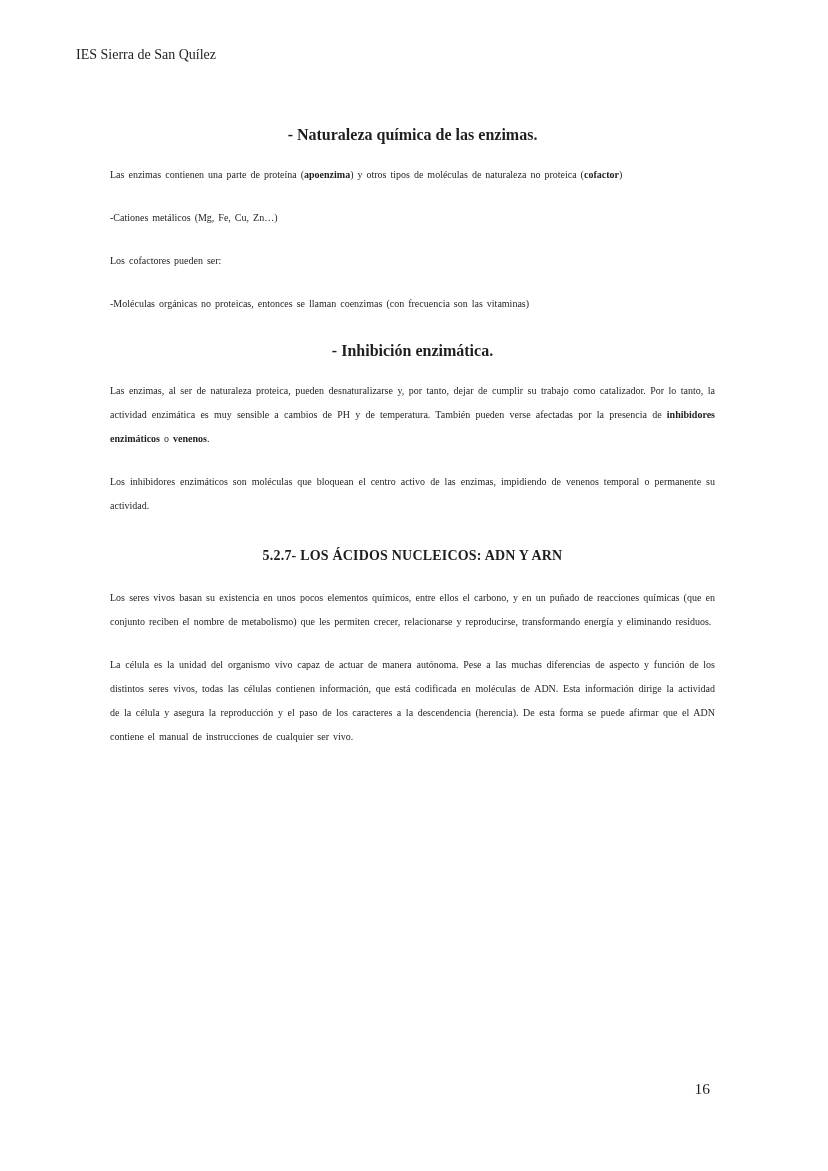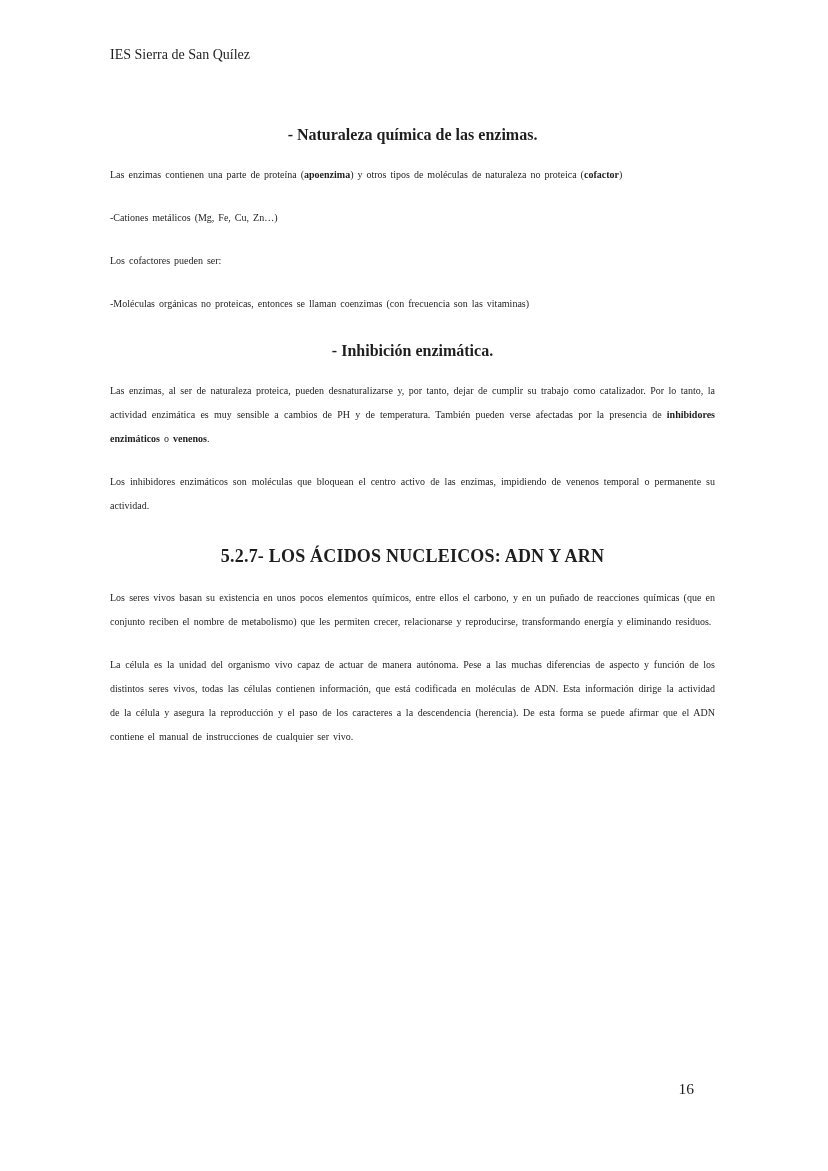--- a/index.html
+++ b/index.html
@@ -14,21 +14,21 @@
     background: #ffffff;
     font-family: "Liberation Serif", "DejaVu Serif", serif;
     color: #1e1e1e;
     overflow: hidden;
     box-sizing: border-box;
   }
   .page-header {
     display: flex;
     justify-content: space-between;
     align-items: flex-start;
-    margin: 46px 112px 0 110px;
+    margin: 46px 112px 0 76px;
     font-size: 14px;
     line-height: 18px;
     color: #1e1e1e;
   }
   .doc-body {
     margin: 0 113px 0 110px;
     padding-top: 36px;
   }
   .doc-body p, .doc-body h2, .doc-body h3 {
     margin: 0 0 19px 0;
@@ -43,33 +43,33 @@
     word-spacing: 1.5px;
   }
   .block.heading {
     font-size: 16px;
     line-height: 22px;
     font-weight: 700;
     margin-top: 24px;
     margin-bottom: 17px;
   }
   .block.section-heading {
-    font-size: 18px;
+    font-size: 14px;
     line-height: 24px;
     font-weight: 700;
     margin-top: 26px;
     margin-bottom: 18px;
     letter-spacing: 0.2px;
   }
   .block .bold {
     font-weight: 700;
   }
   .page-number {
     position: absolute;
-    right: 134px;
+    right: 118px;
     top: 1080px;
     font-size: 15.5px;
     color: #1e1e1e;
   }
 </style>
 </head>
 <body>
 
 <div class="page">
 

